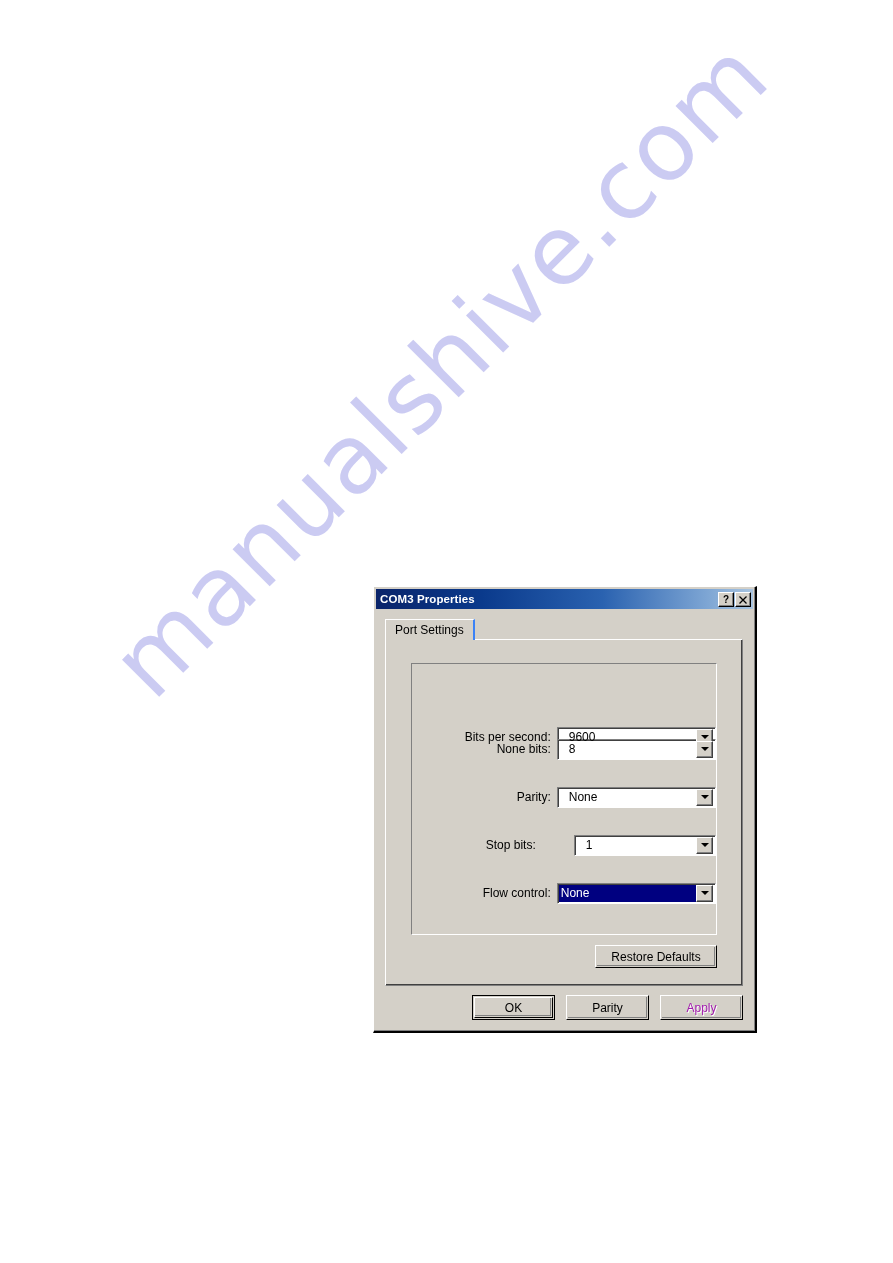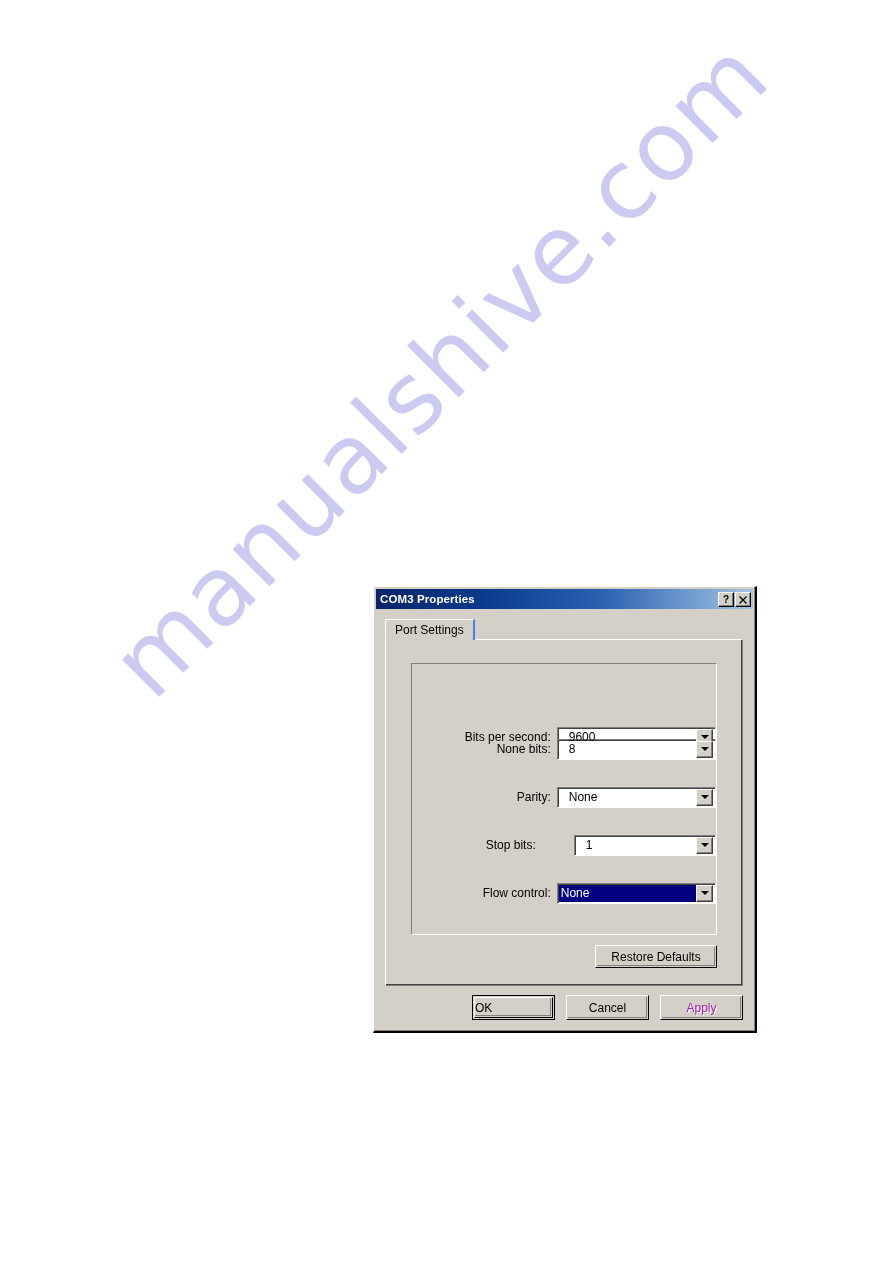--- a/index.html
+++ b/index.html
@@ -328,21 +328,21 @@
     position: absolute;
     left: 1px; top: 1px; right: 1px; bottom: 1px;
     background: #d4d0c8;
     border-top: 1px solid #ffffff;
     border-left: 1px solid #ffffff;
     border-right: 1px solid #000000;
     border-bottom: 1px solid #000000;
     box-sizing: border-box;
     display: flex;
     align-items: center;
-    justify-content: flex-start;
+    justify-content: center;
   }
   .cmd-btn.default-btn .face .inner-bevel {
     position: absolute;
     left: 0; top: 0; right: 1px; bottom: 1px;
     border-right: 1px solid #808080;
     border-bottom: 1px solid #808080;
     box-sizing: border-box;
     pointer-events: none;
   }
   .btn-label { position: relative; z-index: 2; }
@@ -461,21 +461,21 @@
 
       <div class="win-btn cmd-btn default-btn">
         <div class="face">
           <div class="inner-bevel"></div>
           <span class="btn-label">OK</span>
         </div>
       </div>
 
       <div class="win-btn cmd-btn">
         <div class="bevel"></div>
-        <span class="btn-label">Cancel</span>
+        <span class="btn-label">Parity</span>
       </div>
 
       <div class="win-btn cmd-btn disabled">
         <div class="bevel"></div>
         <span class="btn-label">Apply</span>
       </div>
 
     </div>
 
   </div>

